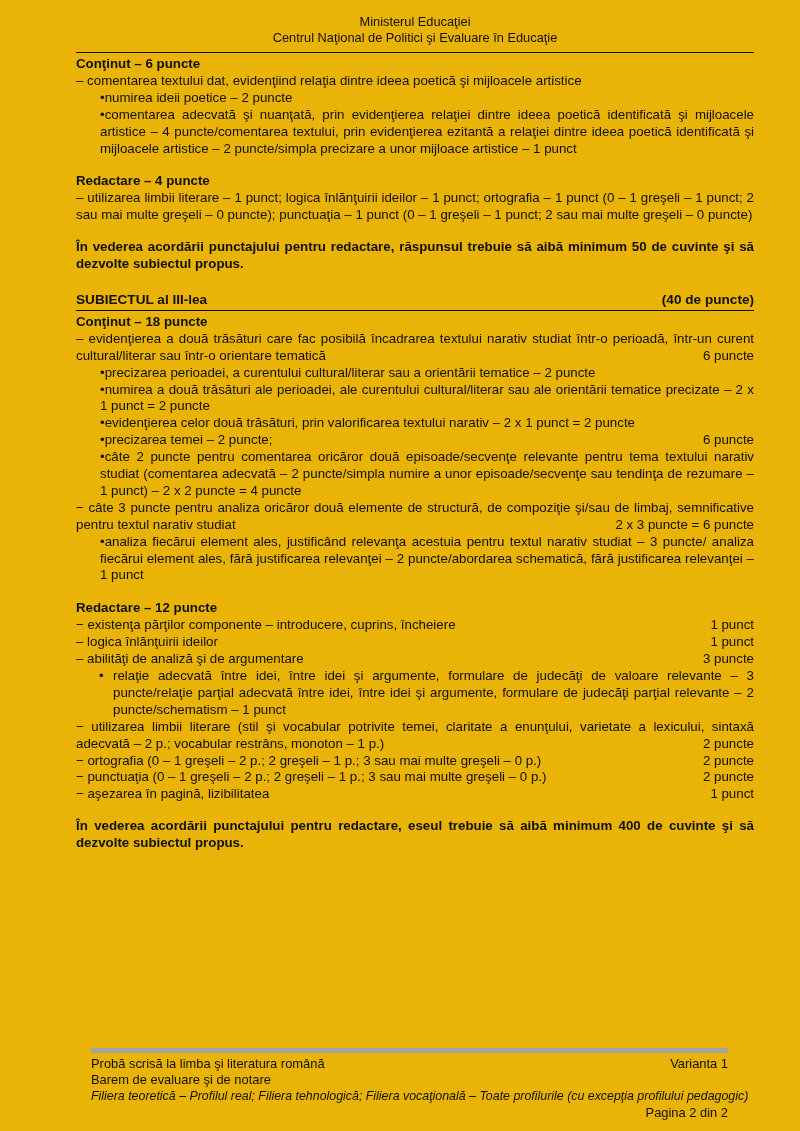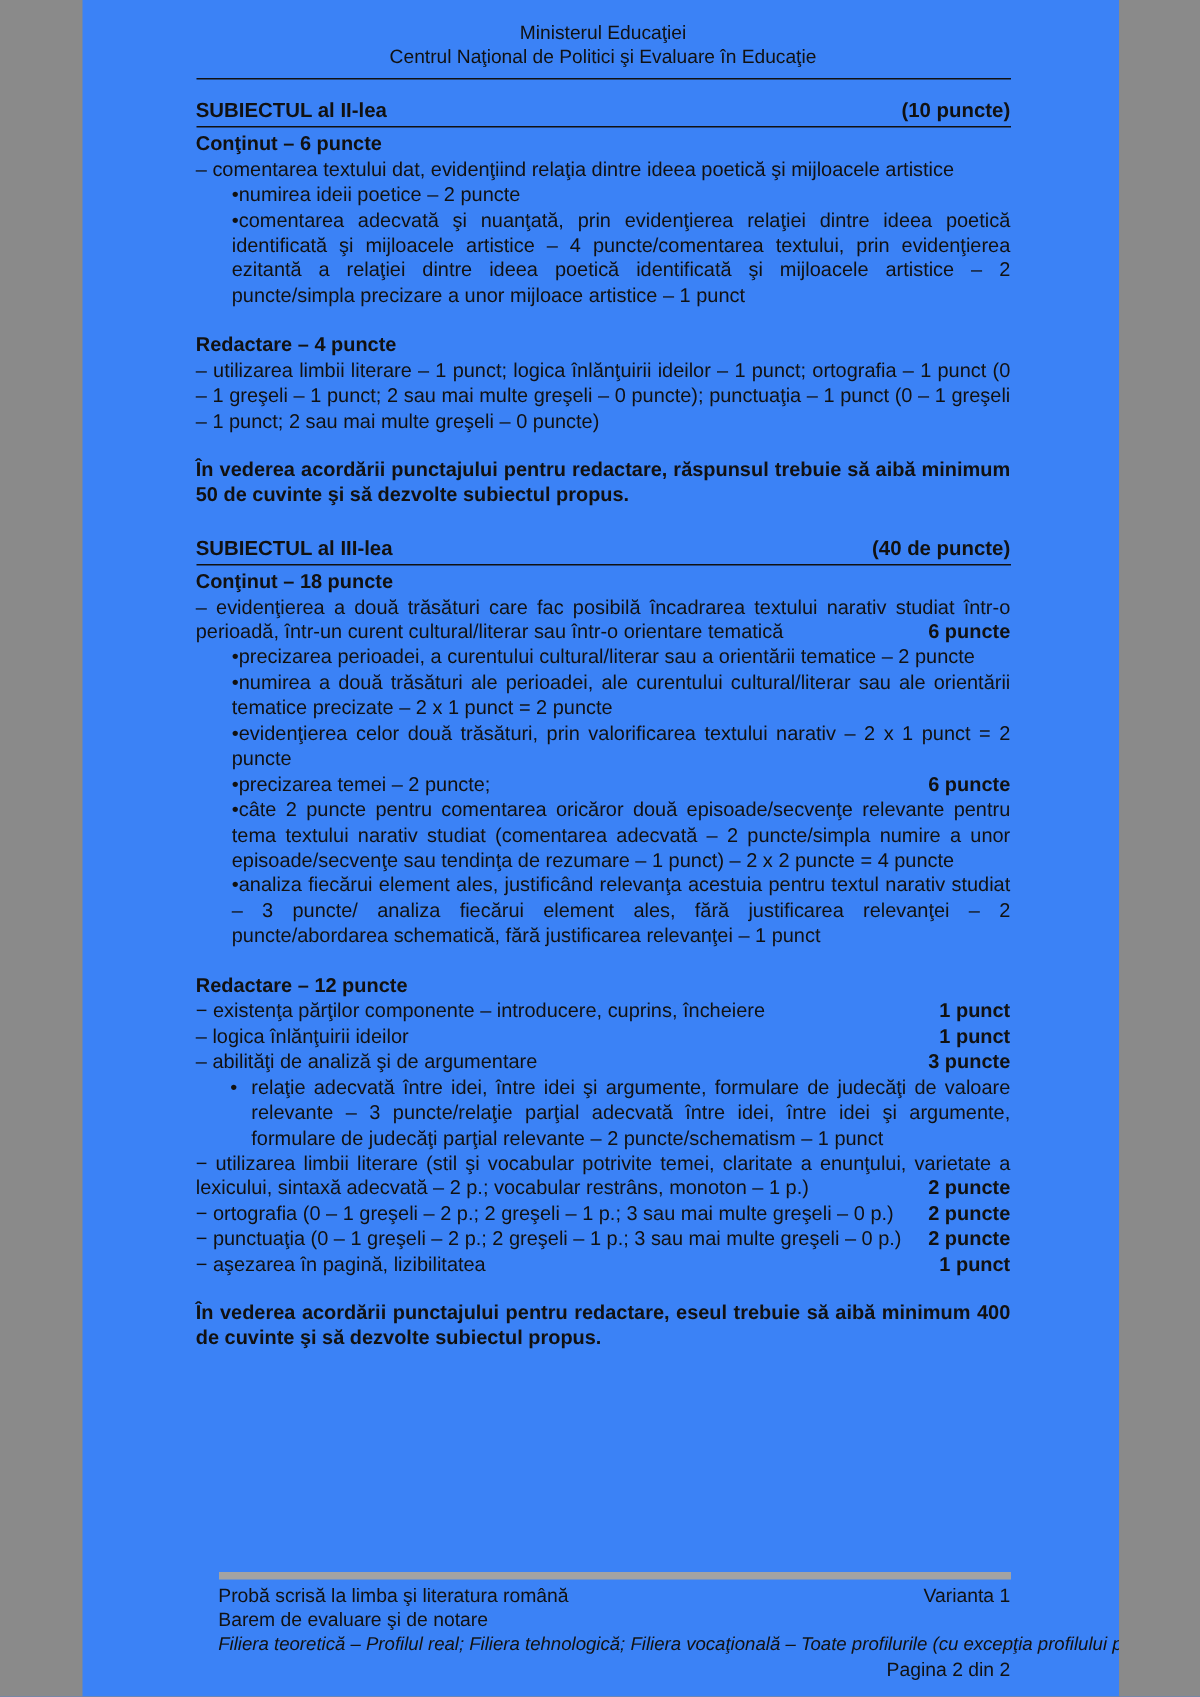--- a/index.html
+++ b/index.html
@@ -1,27 +1,27 @@
 <!DOCTYPE html>
 <html><head>
 <meta charset="utf-8">
 <style>
   * { margin: 0; padding: 0; box-sizing: border-box; }
   html, body { background: #8a8a8a; }
   .page {
     position: relative;
-    width: 691px;
+    width: 800px;
     height: 1131px;
     margin: 0 auto;
-    background: #3b82f6;
+    background: #eab308;
     color: #111111;
     font-family: "Liberation Sans", "DejaVu Sans", sans-serif;
     font-size: 13.3px;
     line-height: 16.9px;
-    padding: 14px 72px 0 76px;
+    padding: 14px 46px 0 76px;
     overflow: hidden;
   }
   .doc-header {
     text-align: center;
     font-size: 12.8px;
     line-height: 15.5px;
     padding-bottom: 7px;
     border-bottom: 1px solid #111;
   }
   .subject-row {
@@ -43,21 +43,21 @@
   p.bullet::before { content: "\2022 "; }
   p.bullet.hang {
     padding-left: 37px;
   }
   p.bullet.hang::before {
     content: "\2022";
     display: inline-block;
     width: 14px;
     margin-left: -14px;
   }
-  .pts { float: right; font-weight: bold; }
+  .pts { float: right; font-weight: normal; }
   .mt { margin-top: 16px; }
   .note { font-weight: bold; text-align: justify; margin-top: 15px; }
   .doc-footer {
     position: absolute;
     left: 91px;
     right: 72px;
     bottom: 10px;
     border-top: 5px solid #a3a3a3;
     padding-top: 3px;
     font-size: 12.9px;
@@ -70,24 +70,20 @@
 </head>
 <body>
 
 <div class="page">
 
   <div class="doc-header">
     <div>Ministerul Educaţiei</div>
     <div>Centrul Naţional de Politici şi Evaluare în Educaţie</div>
   </div>
 
-  <div class="subject-row">
-    <span>SUBIECTUL al II-lea</span>
-    <span>(10 puncte)</span>
-  </div>
   <p class="h">Conţinut – 6 puncte</p>
   <p class="line">– comentarea textului dat, evidenţiind relaţia dintre ideea poetică şi mijloacele artistice</p>
   <p class="bullet">numirea ideii poetice –  2 puncte</p>
   <p class="bullet">comentarea adecvată şi nuanţată, prin evidenţierea relaţiei dintre ideea poetică identificată şi mijloacele artistice – 4 puncte/comentarea textului, prin evidenţierea ezitantă a relaţiei dintre ideea poetică identificată şi mijloacele artistice – 2 puncte/simpla precizare a unor mijloace artistice – 1 punct</p>
 
   <p class="h mt">Redactare – 4 puncte</p>
   <p class="line">– utilizarea limbii literare – 1 punct; logica înlănţuirii ideilor – 1 punct; ortografia – 1 punct (0 – 1 greşeli – 1 punct; 2 sau mai multe greşeli – 0 puncte); punctuaţia – 1 punct (0 – 1 greşeli – 1 punct; 2 sau mai multe greşeli – 0 puncte)</p>
 
   <p class="note">În vederea acordării punctajului pentru redactare, răspunsul trebuie să aibă minimum 50 de cuvinte şi să dezvolte subiectul propus.</p>
 
@@ -99,20 +95,21 @@
 
   <p class="line"><span>– evidenţierea a două trăsături care fac posibilă încadrarea textului narativ studiat într-o perioadă, într-un curent cultural/literar sau într-o orientare tematică</span> <span class="pts">6 puncte</span></p>
   <p class="bullet">precizarea perioadei, a curentului cultural/literar sau a orientării tematice – 2 puncte</p>
   <p class="bullet">numirea a două trăsături ale perioadei, ale curentului cultural/literar sau ale orientării tematice precizate – 2 x 1 punct = 2 puncte</p>
   <p class="bullet">evidenţierea celor două trăsături, prin valorificarea textului narativ – 2 x 1 punct = 2 puncte</p>
 
   <p class="line"> <span class="pts">6 puncte</span></p>
   <p class="bullet">precizarea temei – 2 puncte;</p>
   <p class="bullet">câte 2 puncte pentru comentarea oricăror două episoade/secvenţe relevante pentru tema textului narativ studiat (comentarea adecvată – 2 puncte/simpla numire a unor episoade/secvenţe sau tendinţa de rezumare – 1 punct) –  2 x 2 puncte = 4 puncte</p>
 
+  <p class="line"><span>− câte 3 puncte pentru analiza oricăror două elemente de structură, de compoziţie şi/sau de limbaj, semnificative pentru textul narativ studiat</span> <span class="pts">2 x 3 puncte = 6 puncte</span></p>
   <p class="bullet">analiza fiecărui element ales, justificând relevanţa acestuia pentru textul narativ studiat – 3 puncte/ analiza fiecărui element ales, fără justificarea relevanţei – 2 puncte/abordarea schematică, fără justificarea relevanţei – 1 punct</p>
 
   <p class="h mt">Redactare – 12 puncte</p>
   <p class="line"><span>− existenţa părţilor componente – introducere, cuprins, încheiere</span> <span class="pts">1 punct</span></p>
   <p class="line"><span>– logica înlănţuirii ideilor</span> <span class="pts">1 punct</span></p>
   <p class="line"><span>– abilităţi de analiză şi de argumentare</span> <span class="pts">3 puncte</span></p>
   <p class="bullet hang">relaţie adecvată între idei, între idei şi argumente, formulare de judecăţi de valoare relevante – 3 puncte/relaţie parţial adecvată între idei, între idei şi argumente, formulare de judecăţi parţial relevante – 2 puncte/schematism – 1 punct</p>
   <p class="line"><span>− utilizarea limbii literare (stil şi vocabular potrivite temei, claritate a enunţului, varietate a lexicului, sintaxă adecvată – 2 p.; vocabular restrâns, monoton – 1 p.)</span> <span class="pts">2 puncte</span></p>
   <p class="line"><span>− ortografia (0 – 1 greşeli – 2 p.; 2 greşeli – 1 p.; 3 sau mai multe greşeli – 0 p.)</span> <span class="pts">2 puncte</span></p>
   <p class="line"><span>− punctuaţia (0 – 1 greşeli – 2 p.; 2 greşeli – 1 p.; 3 sau mai multe greşeli – 0 p.)</span> <span class="pts">2 puncte</span></p>

